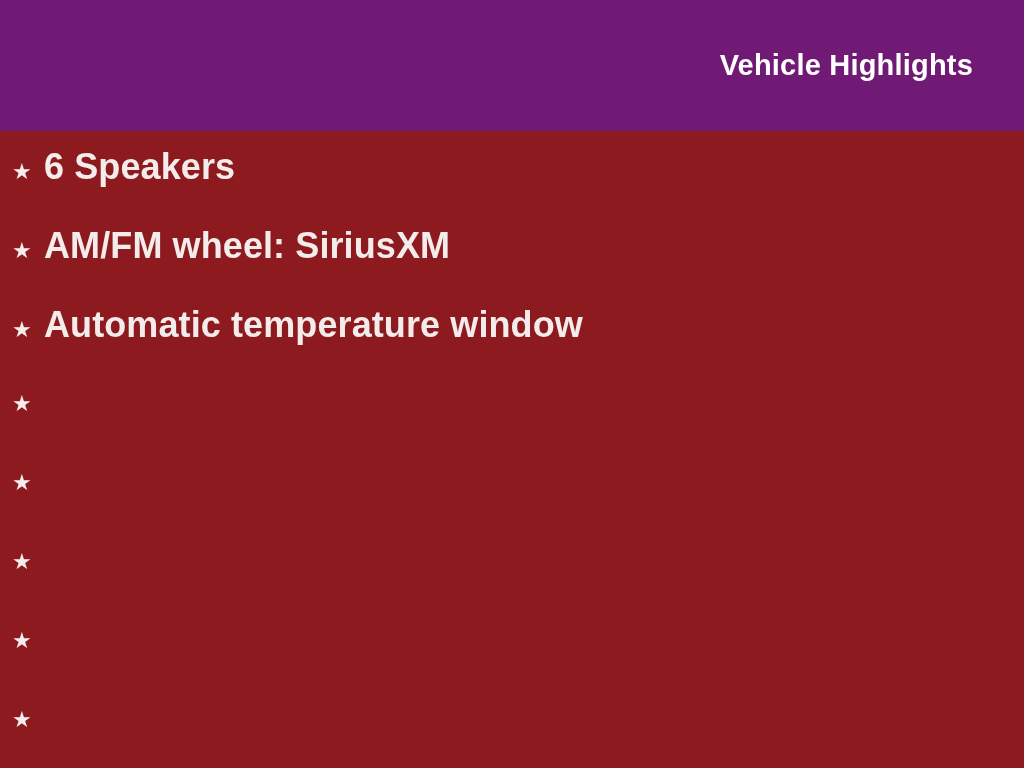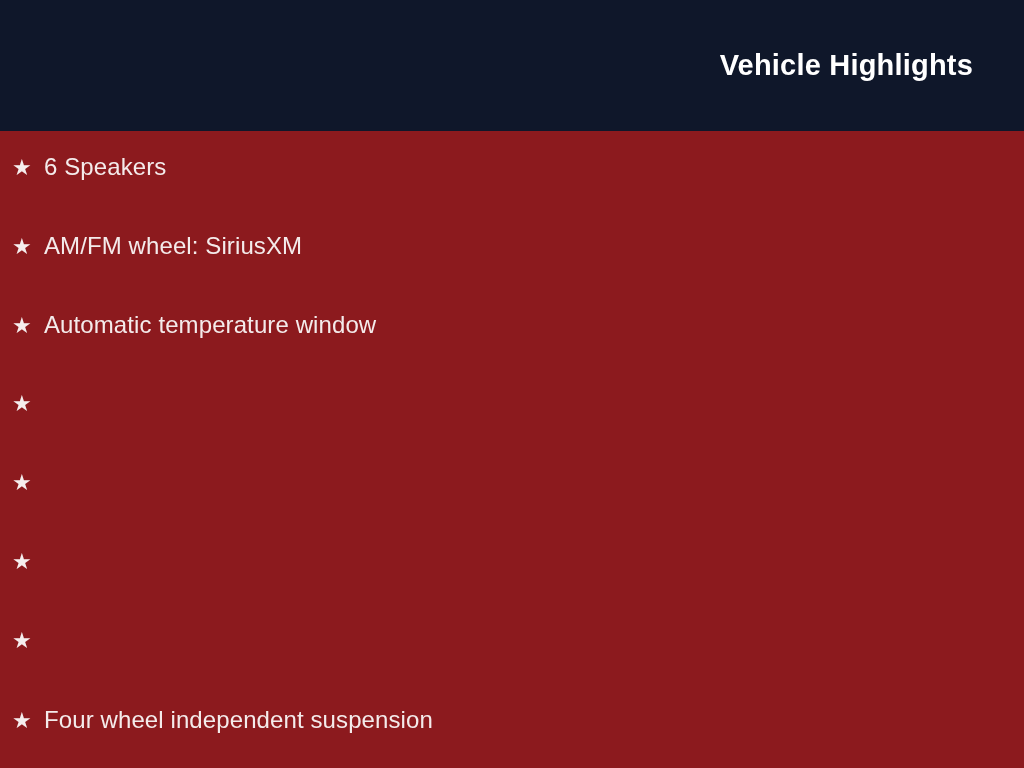--- a/index.html
+++ b/index.html
@@ -21,21 +21,21 @@
     background: #8c1a1e;
     display: flex;
     flex-direction: column;
   }
 
   
   #header-band {
     position: relative;
     width: 100%;
     height: 131px;
-    background: #0f172a;
+    background: #701a75;
     display: flex;
     align-items: center;
     justify-content: flex-end;
     box-sizing: border-box;
     padding-right: 51px;
     flex: 0 0 auto;
   }
 
   #slide-title {
     color: #ffffff;
@@ -84,22 +84,22 @@
     width: 32px;
     flex: 0 0 32px;
     display: inline-block;
     text-align: left;
     user-select: none;
   }
 
   .feature-label {
     color: #f4ebeb;
     font-family: "Liberation Sans", sans-serif;
-    font-size: 24px;
-    font-weight: normal;
+    font-size: 36px;
+    font-weight: bold;
     line-height: 36px;
     letter-spacing: 0.1px;
   }
 </style>
 </head>
 <body>
 
 <div id="slide">
 
   <div id="header-band">
@@ -135,19 +135,18 @@
       <li class="feature-item">
         <span class="feature-bullet">★</span>
       </li>
 
       <li class="feature-item">
         <span class="feature-bullet">★</span>
       </li>
 
       <li class="feature-item">
         <span class="feature-bullet">★</span>
-        <span class="feature-label">Four wheel independent suspension</span>
       </li>
 
     </ul>
   </div>
 
 </div>
 
 </body></html>

